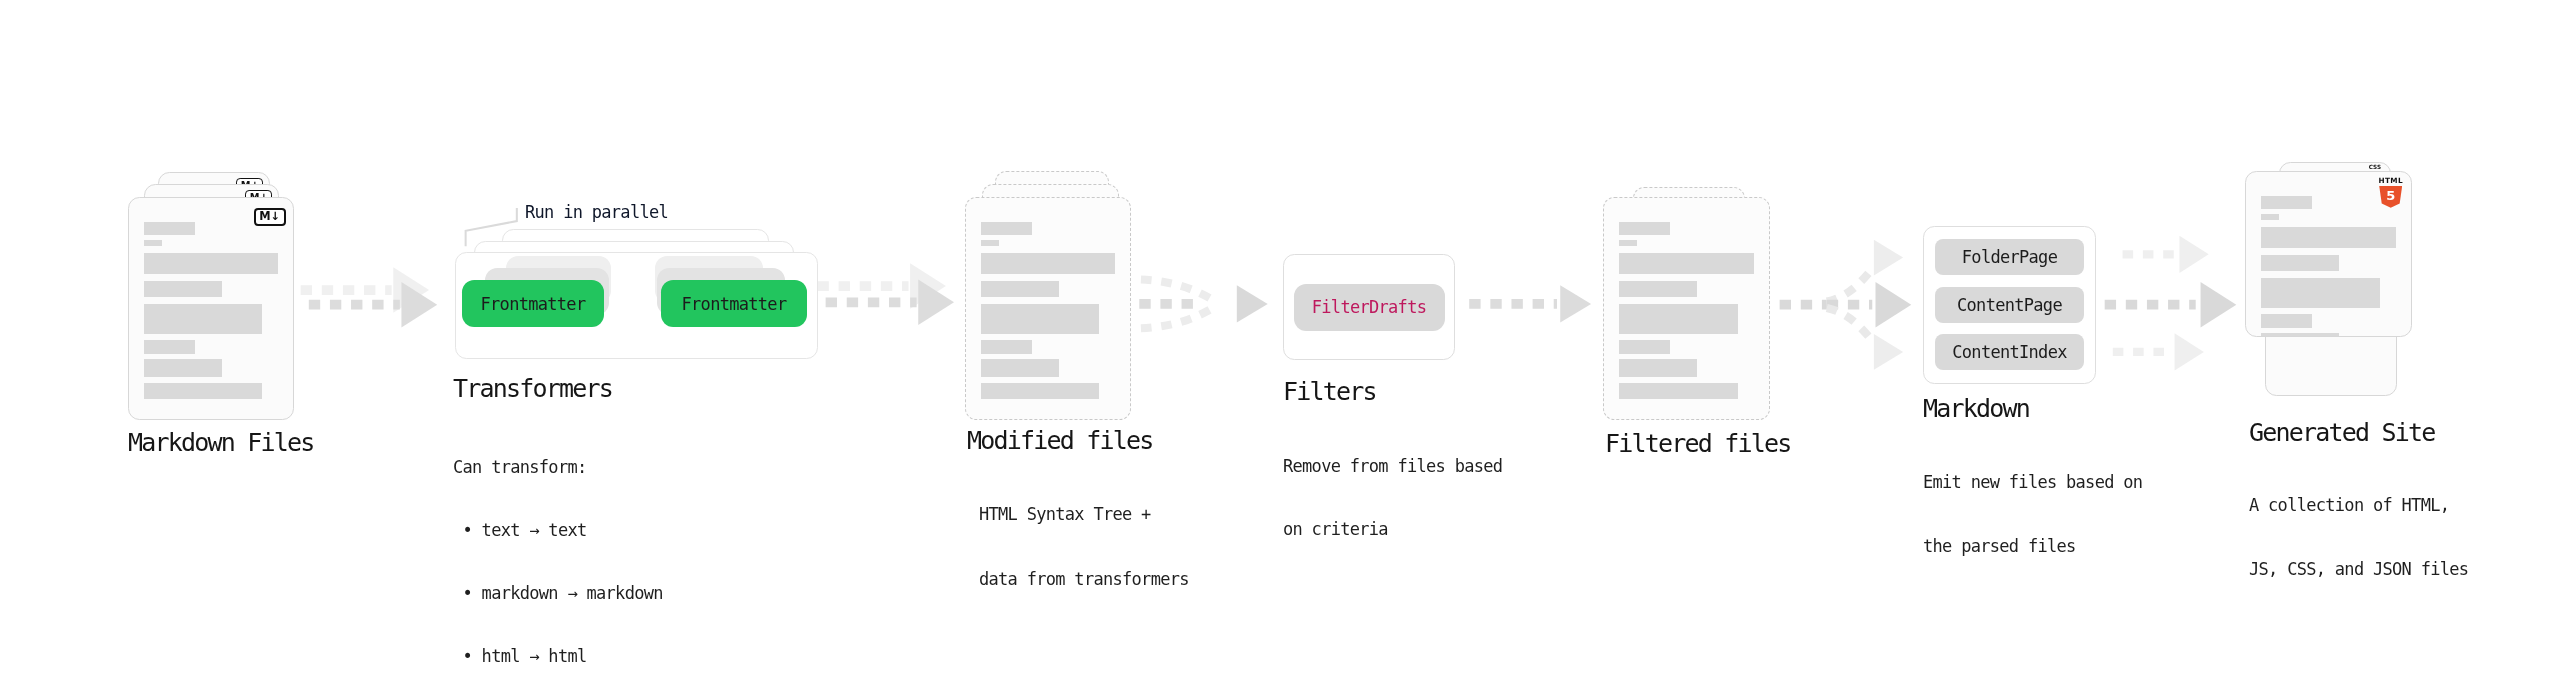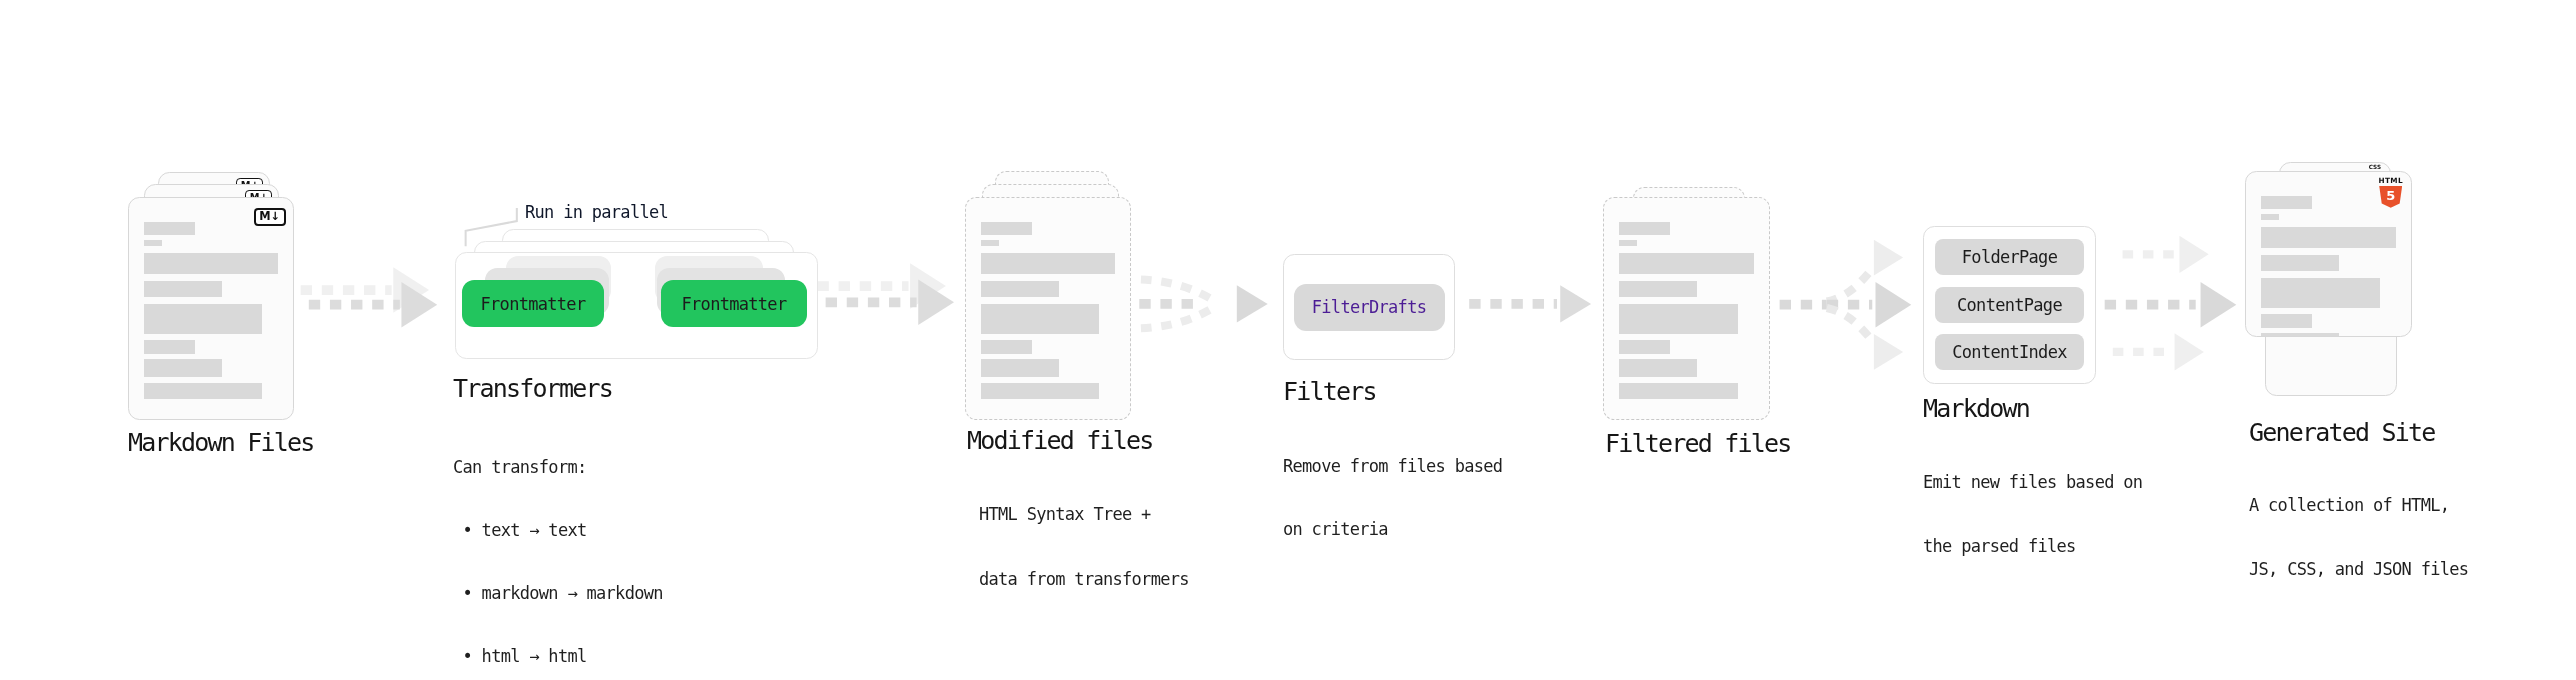--- a/index.html
+++ b/index.html
@@ -91,21 +91,21 @@
   .panel.emitters{display:flex;flex-direction:column;gap:11.4px;padding:12.2px 10.6px;align-items:stretch;}
   .panel.emitters .epill{
     position:static;height:36px;border-radius:8.1px;background:#d9d9d9;
     display:flex;align-items:center;justify-content:center;
     font-size:17px;letter-spacing:-0.7px;color:#1c1c1c;
   }
   .panel.filters{display:flex;align-items:center;justify-content:center;}
   .panel.filters .fpill{
     width:151px;height:47px;border-radius:12.2px;background:#d9d9d9;
     display:flex;align-items:center;justify-content:center;
-    font-size:17px;letter-spacing:-0.7px;color:#4c1d95;
+    font-size:17px;letter-spacing:-0.7px;color:#be185d;
   }
 </style>
 </head>
 <body>
 
 <div class="canvas">
 
   <svg class="arrows" width="2576" height="681" viewBox="0 0 3170 838">
 
     <g opacity="1">

